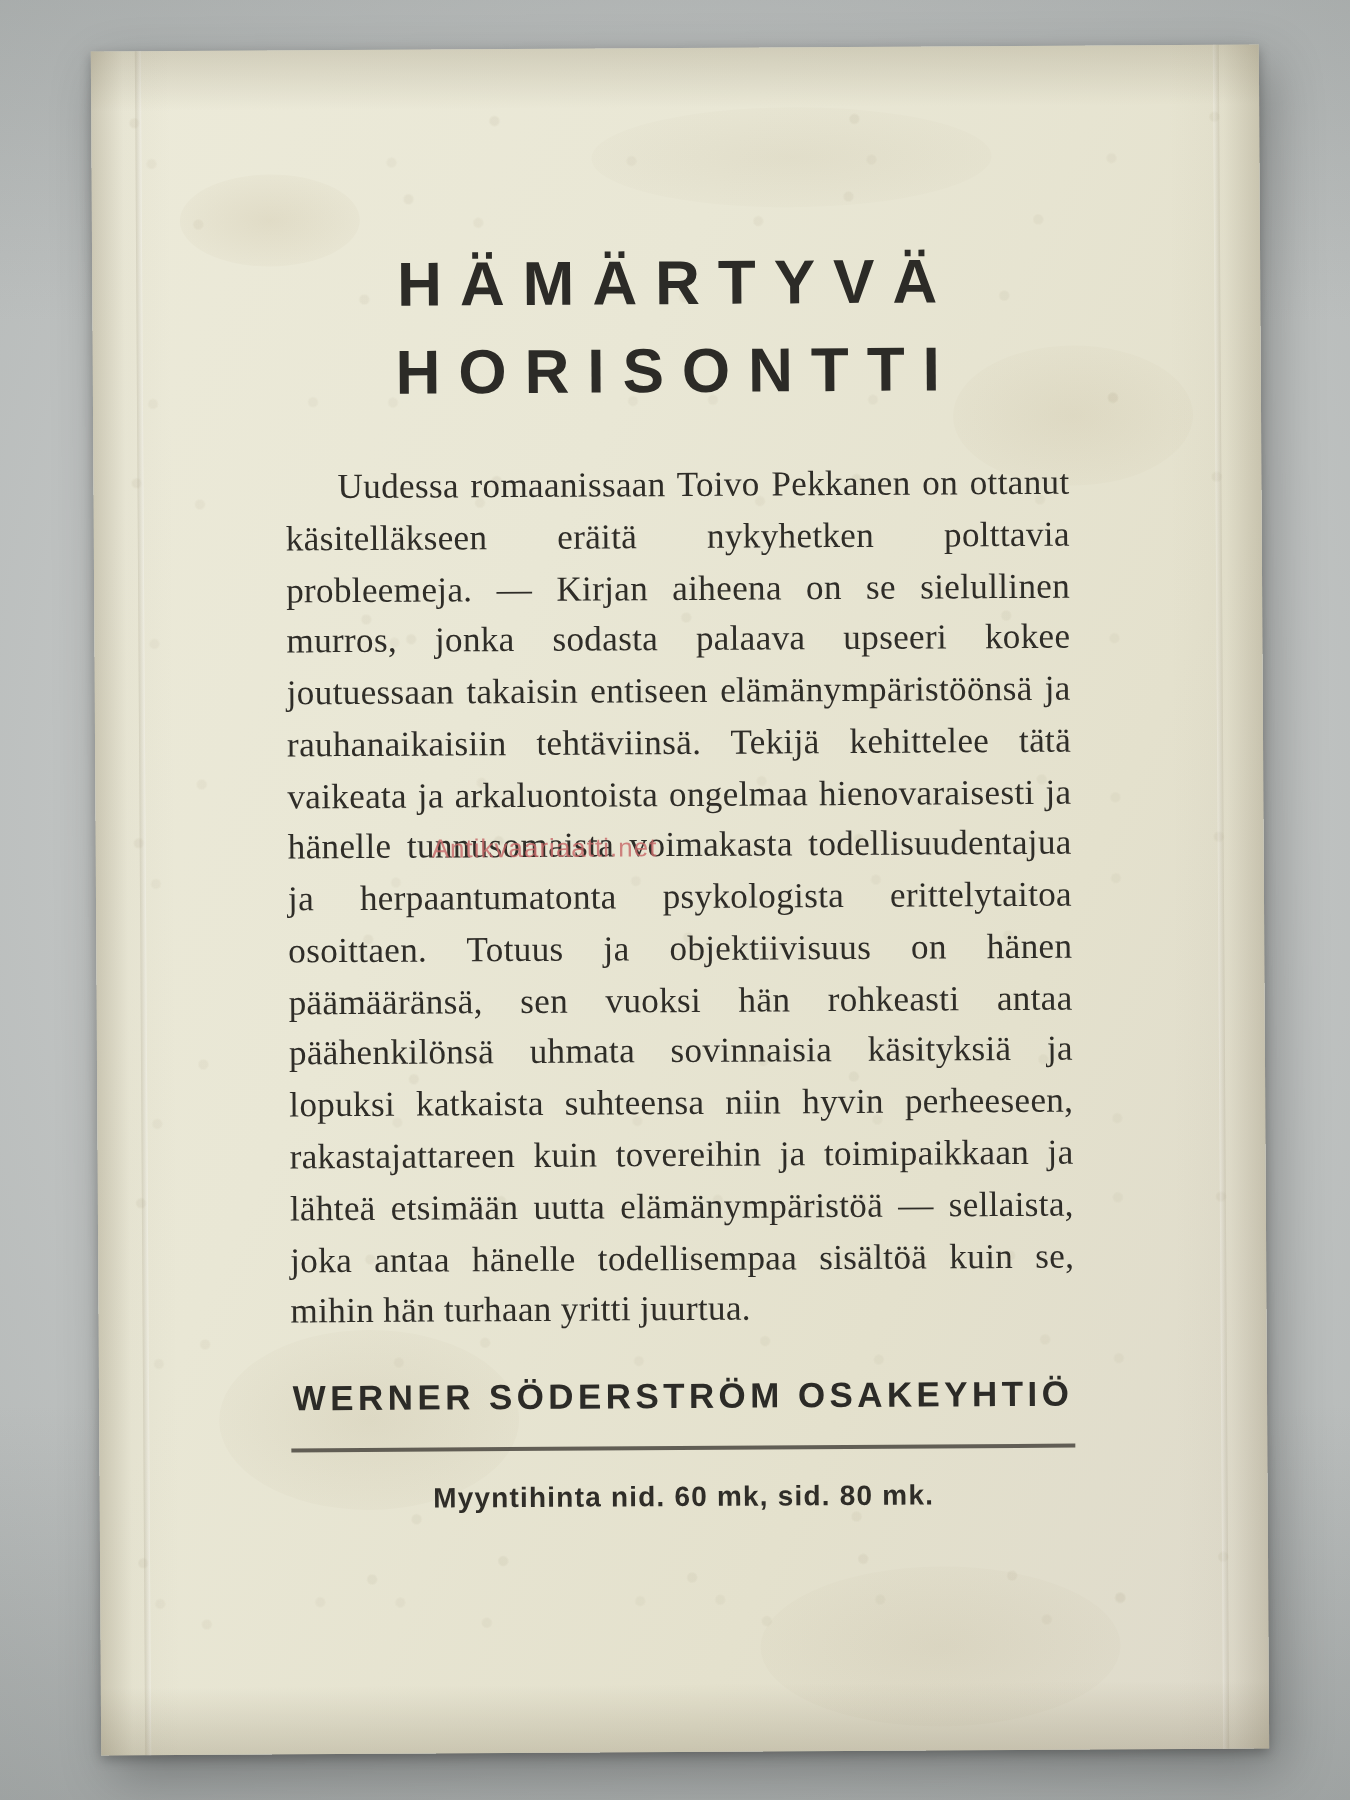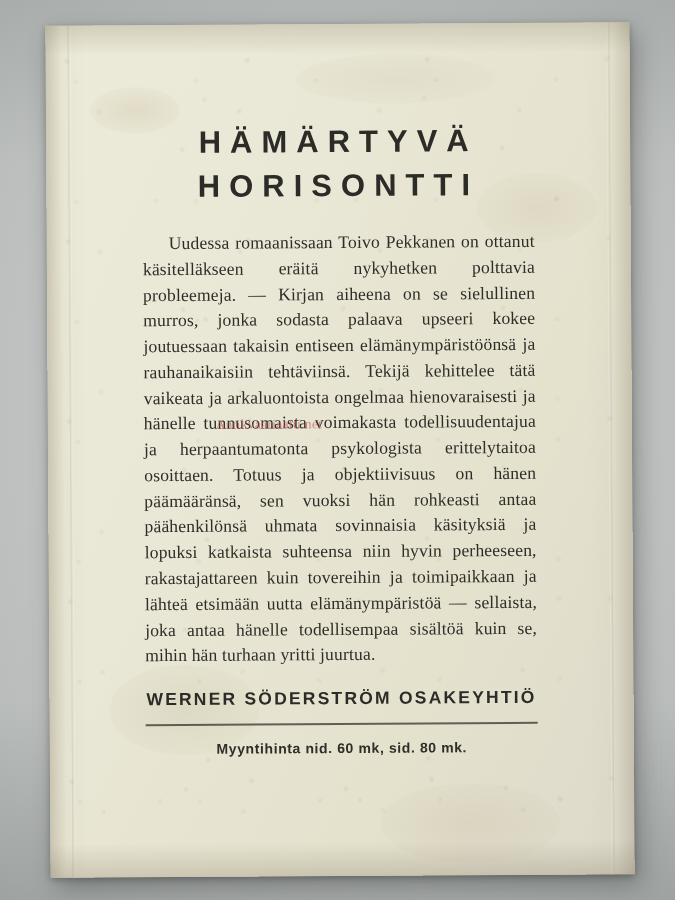--- a/index.html
+++ b/index.html
@@ -133,21 +133,21 @@
     font-family: "Liberation Sans", sans-serif;
     font-weight: 700;
     font-size: 14px;
     letter-spacing: 0.6px;
     color: #2f2d28;
   }
   .watermark {
     position: absolute;
     left: 168px;
     top: 392px;
-    font-family: Liberation Serif, serif;
+    font-family: Liberation Sans, sans-serif;
     font-size: 13px;
     letter-spacing: 0.5px;
     color: #c86a6a;
     opacity: 0.82;
     pointer-events: none;
     white-space: nowrap;
   }
   
   .spot {
     position: absolute;

